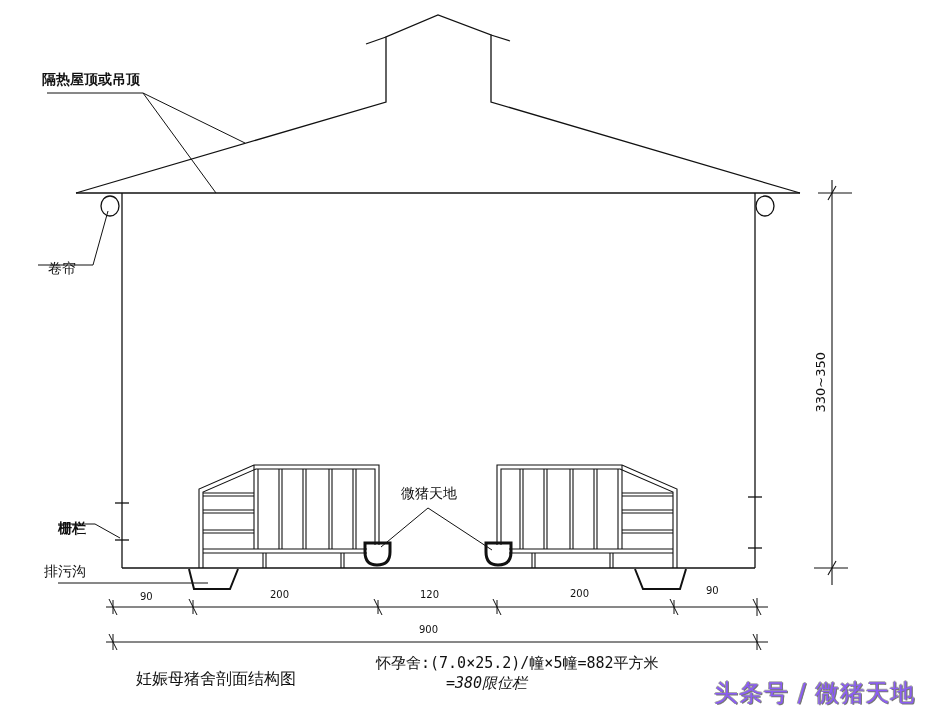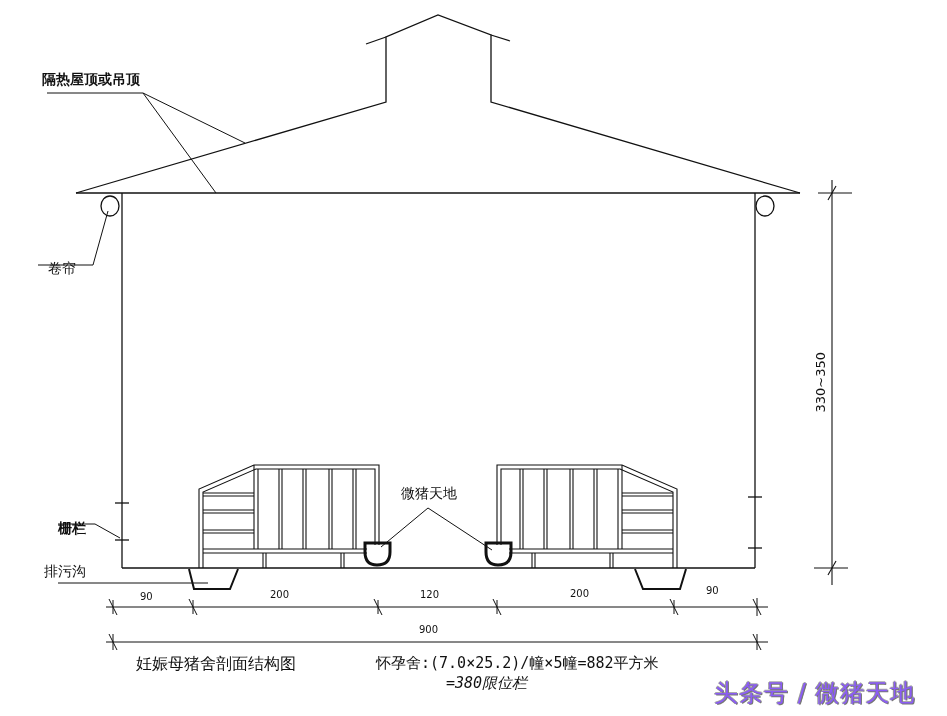--- a/index.html
+++ b/index.html
@@ -1,20 +1,20 @@
 <!DOCTYPE html>
 <html><head>
 <meta charset="utf-8">
 <style>
   html, body { margin: 0; padding: 0; background: #ffffff; }
   body { width: 947px; height: 716px; position: relative; overflow: hidden; font-family: "DejaVu Sans", sans-serif; }
   #drawing { position: absolute; left: 0; top: 0; }
   .lbl { position: absolute; font-size: 14px; color: #111; white-space: nowrap; line-height: 1; }
   .dim { position: absolute; font-family: "DejaVu Sans", sans-serif; font-size: 10px; color: #111; white-space: nowrap; line-height: 1; }
-  .caption { position: absolute; font-size: 16px; color: #111; white-space: nowrap; line-height: 1; }
+  .caption { position: absolute; font-size: 16px; color: #111; white-space: nowrap; line-height: 1; margin-top: 15px; }
   .formula { position: absolute; font-family: "DejaVu Sans Mono", monospace; font-size: 15px; color: #111; white-space: nowrap; line-height: 1; }
   .vdim { position: absolute; font-size: 13px; color: #111; white-space: nowrap; transform: rotate(-90deg); transform-origin: center; line-height: 1; }
   .watermark { position: absolute; font-size: 24px; color: #8b5cf6; white-space: nowrap; line-height: 1;
     text-shadow: 1px 1px 0 #777, -1px 0 0 #999, 0 -1px 0 #aaa, 1px 0 0 #888; letter-spacing: 1px; }
 </style>
 </head>
 <body>
 
 <svg id="drawing" width="947" height="716" viewBox="0 0 947 716" xmlns="http://www.w3.org/2000/svg">
   <g stroke="#111" stroke-width="1.3" fill="none">

